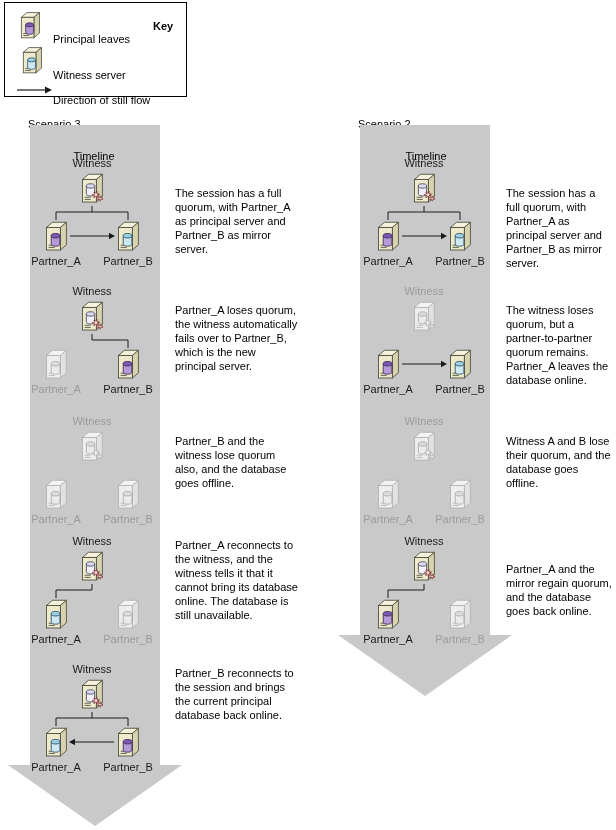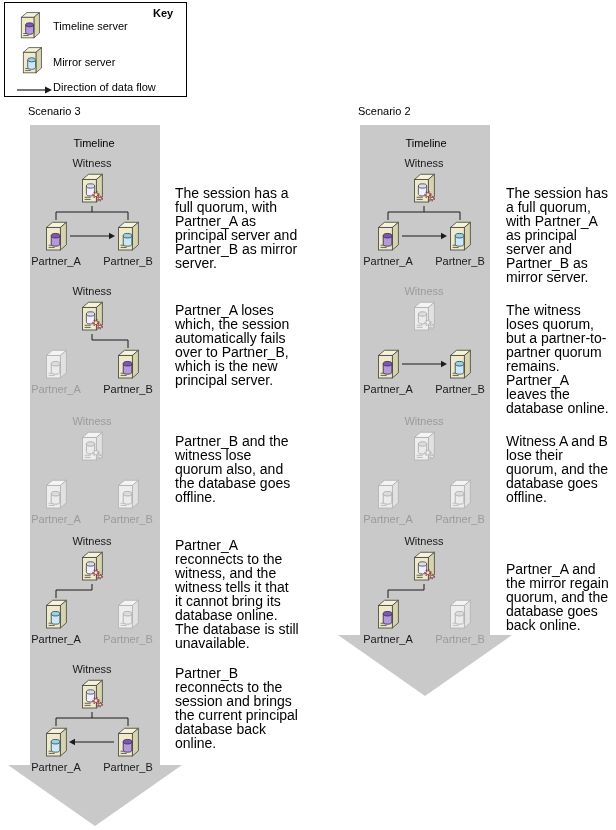--- a/index.html
+++ b/index.html
@@ -1,21 +1,21 @@
 <!DOCTYPE html>
 <html><head>
 <meta charset="utf-8">
 <style>
   html,body{margin:0;padding:0;background:#fff;}
   body{width:616px;height:830px;position:relative;overflow:hidden;
        font-family:"Liberation Sans",sans-serif;color:#000;}
   .abs{position:absolute;}
-  .lbl{font-size:11px;line-height:14px;}
+  .lbl{font-size:11px;line-height:14px;margin-top:13px;}
   .bold{font-weight:bold;}
-  .caption{font-size:14px;line-height:14px;color:#000;}
+  .caption{font-size:11px;line-height:14px;color:#000;}
   .keybox{border:1px solid #000;background:#fff;}
   svg text{font-family:"Liberation Sans",sans-serif;font-size:11px;fill:#1a1a1a;}
   svg text.g{fill:#9b9b9b;}
   .link{stroke:#1a1a1a;stroke-width:1;fill:none;}
   .flowline{stroke:#1a1a1a;stroke-width:1.2;}
   .flowhead{fill:#1a1a1a;}
   .tarrow{fill:#c9c9c9;}
   
   .gray{--ln:#b3b3b3;--top:#f4f4f4;--side:#e1e1e1;--face:#eeeeee;
         --dbf:#ebebeb;--dbt:#dcdcdc;--dbln:#aaaaaa;--g1:#b9b9b9;--g1f:#f2f2f2;}
@@ -52,30 +52,30 @@
       <circle cx="24.3" cy="30" r="1.6" style="fill:var(--g1f,#f3e2e2);stroke:var(--g1,#8a4040)"></circle>
     </symbol>
   </defs>
 </svg>
 
 <div class="abs keybox" style="left:4px;top:2px;width:181px;height:93px">
   <div class="abs lbl bold" style="left:148px;top:3px">Key</div>
   <svg class="abs" style="left:13px;top:8px" width="24" height="30" viewBox="0 0 30 38">
       <use href="#icon-principal"></use>
     </svg>
-  <div class="abs lbl" style="left:48px;top:16px">Timeline server</div>
+  <div class="abs lbl" style="left:48px;top:16px">Principal leaves</div>
   <svg class="abs" style="left:15px;top:43px" width="24" height="30" viewBox="0 0 30 38">
       <use href="#icon-mirror"></use>
     </svg>
-  <div class="abs lbl" style="left:48px;top:52px">Mirror server</div>
+  <div class="abs lbl" style="left:48px;top:52px">Witness server</div>
   <svg class="abs" style="left:10px;top:81px" width="40" height="12" viewBox="0 0 40 12">
     <line x1="2" y1="6" x2="30" y2="6" class="flowline"></line>
       <polygon points="30,2.5 37,6 30,9.5" class="flowhead"></polygon>
   </svg>
-  <div class="abs lbl" style="left:48px;top:77px">Direction of data flow</div>
+  <div class="abs lbl" style="left:48px;top:77px">Direction of still flow</div>
 </div>
 
 <div class="abs lbl" style="left:28px;top:104px">Scenario 3</div>
 <div class="abs lbl" style="left:358px;top:104px">Scenario 2</div>
 
 <svg class="abs" style="left:0;top:120px" width="200" height="710">
   <polygon class="tarrow" points="30,5 160,5 160,645 182,645 95,706 8,645 30,645"></polygon>
 </svg>
 <svg class="abs" style="left:330px;top:120px" width="200" height="590">
   <polygon class="tarrow" points="30,5 160,5 160,515 182,515 95,576 8,515 30,515"></polygon>
@@ -100,21 +100,21 @@
 
 <svg class="abs" style="left:22px;top:286px" width="144" height="112" viewBox="0 0 144 112">
   <text x="70" y="9" text-anchor="middle">Witness</text>
   <path class="link" d="M70,48 L70,54 L106,54 L106,62"></path>
   <use href="#icon-witness" x="57" y="14" width="26" height="34"></use>
   <use href="#icon-principal" class="gray" x="21" y="62" width="26" height="34"></use>
   <use href="#icon-principal" x="93" y="62" width="26" height="34"></use>
   <text x="34" y="107" text-anchor="middle" class="g">Partner_A</text>
   <text x="106" y="107" text-anchor="middle">Partner_B</text>
 </svg>
-<div class="abs caption" style="left:175px;top:303px;width:124px">Partner_A loses which, the session automatically fails over to Partner_B, which is the new principal server.</div>
+<div class="abs caption" style="left:175px;top:303px;width:124px">Partner_A loses quorum, the witness automatically fails over to Partner_B, which is the new principal server.</div>
 
 <svg class="abs" style="left:22px;top:416px" width="144" height="112" viewBox="0 0 144 112">
   <text x="70" y="9" text-anchor="middle" class="g">Witness</text>
   <use href="#icon-witness" class="gray" x="57" y="14" width="26" height="34"></use>
   <use href="#icon-principal" class="gray" x="21" y="62" width="26" height="34"></use>
   <use href="#icon-mirror" class="gray" x="93" y="62" width="26" height="34"></use>
   <text x="34" y="107" text-anchor="middle" class="g">Partner_A</text>
   <text x="106" y="107" text-anchor="middle" class="g">Partner_B</text>
 </svg>
 <div class="abs caption" style="left:175px;top:434px;width:124px">Partner_B and the witness lose quorum also, and the database goes offline.</div>

